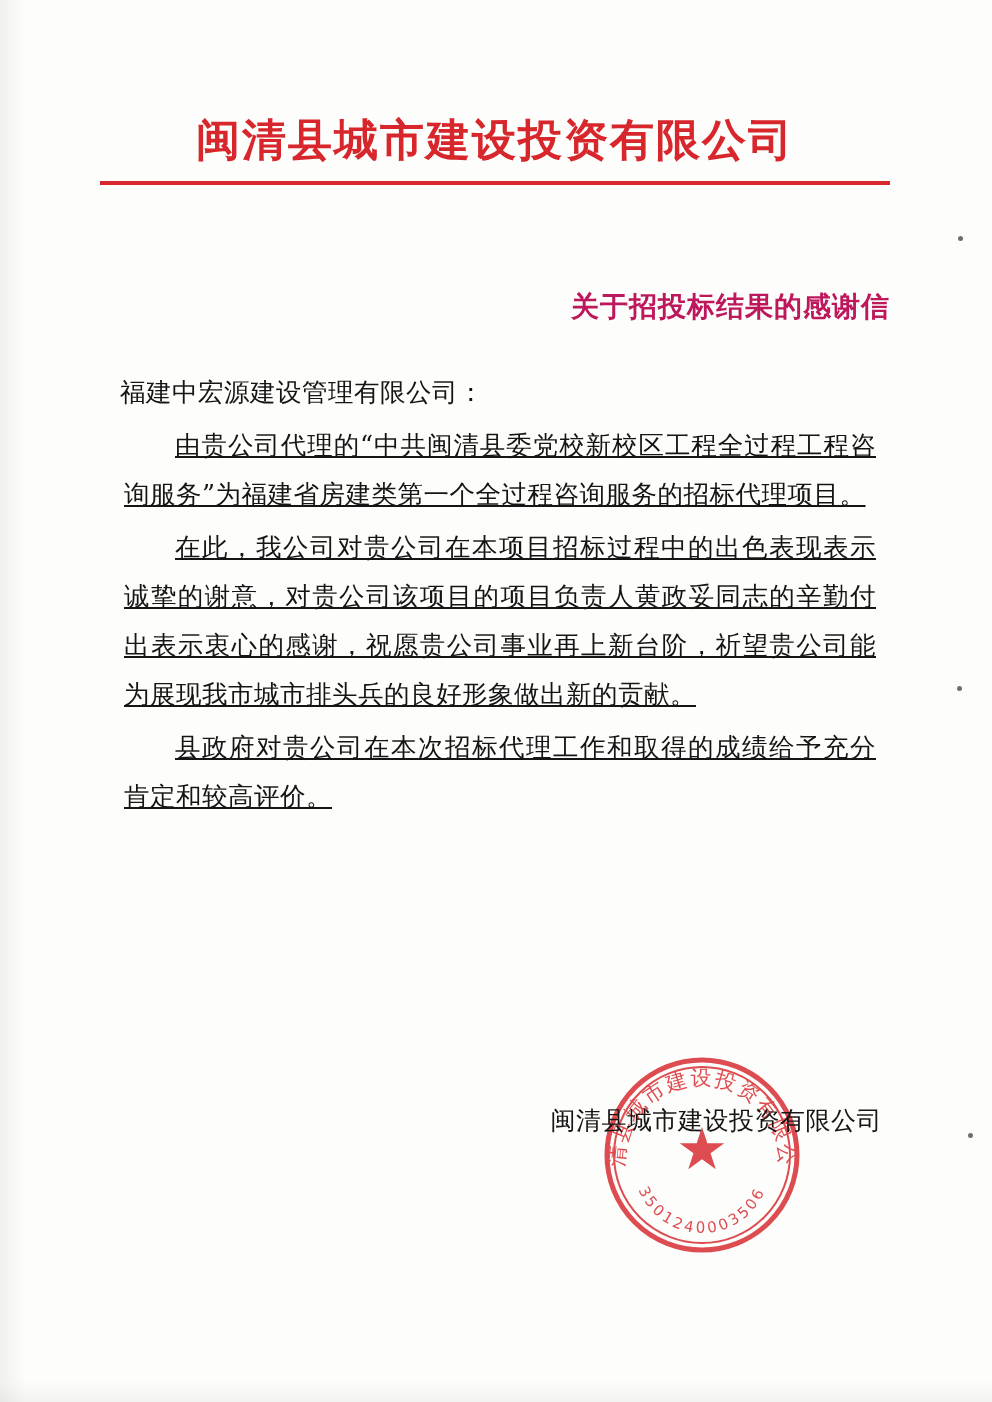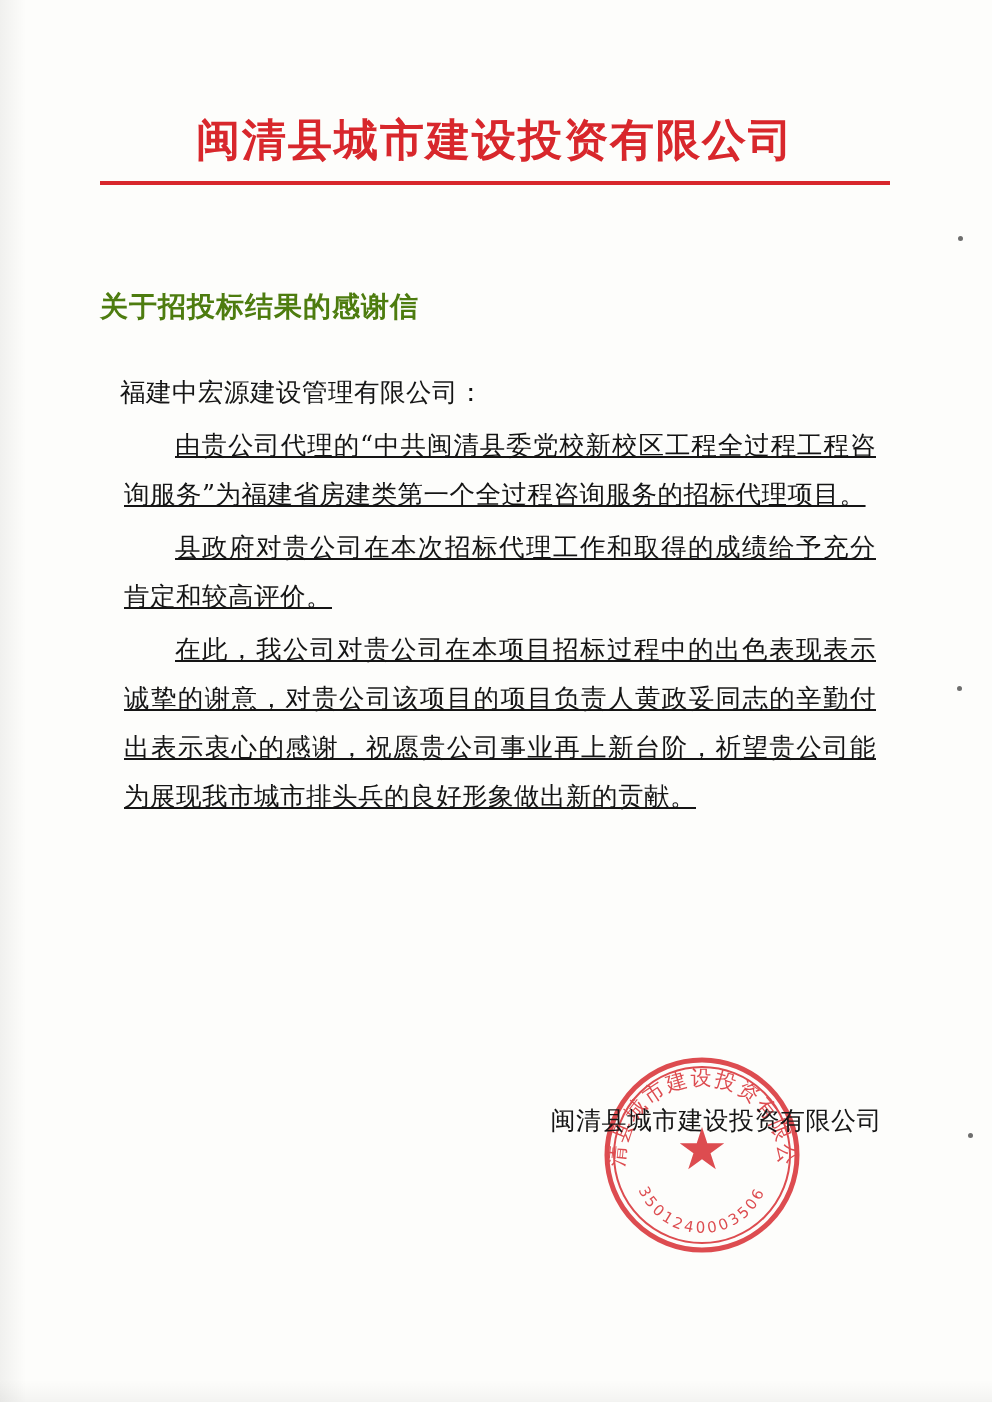--- a/index.html
+++ b/index.html
@@ -45,26 +45,26 @@
     background: #d8272c;
     width: 100%;
   }
 
   
   .doc-title {
     position: absolute;
     left: 100px;
     top: 288px;
     width: 790px;
-    text-align: left;
+    text-align: right;
     font-family: "DejaVu Sans", "Liberation Sans", sans-serif;
     font-weight: bold;
     font-size: 28px;
     letter-spacing: 1px;
-    color: #4d7c0f;
+    color: #be185d;
   }
 
   
   .body-block {
     position: absolute;
     left: 120px;
     top: 368px;
     width: 760px;
     color: #151515;
     font-family: "DejaVu Serif", "Liberation Serif", serif;
@@ -148,22 +148,22 @@
   <div class="letterhead">
     <div class="letterhead-title">闽清县城市建设投资有限公司</div>
     <div class="letterhead-rule"></div>
   </div>
 
   <div class="doc-title">关于招投标结果的感谢信</div>
 
   <div class="body-block">
     <p class="salutation">福建中宏源建设管理有限公司：</p>
     <p class="para">由贵公司代理的“中共闽清县委党校新校区工程全过程工程咨询服务”为福建省房建类第一个全过程咨询服务的招标代理项目。</p>
+    <p class="para">在此，我公司对贵公司在本项目招标过程中的出色表现表示诚挚的谢意，对贵公司该项目的项目负责人黄政妥同志的辛勤付出表示衷心的感谢，祝愿贵公司事业再上新台阶，祈望贵公司能为展现我市城市排头兵的良好形象做出新的贡献。</p>
     <p class="para">县政府对贵公司在本次招标代理工作和取得的成绩给予充分肯定和较高评价。</p>
-    <p class="para">在此，我公司对贵公司在本项目招标过程中的出色表现表示诚挚的谢意，对贵公司该项目的项目负责人黄政妥同志的辛勤付出表示衷心的感谢，祝愿贵公司事业再上新台阶，祈望贵公司能为展现我市城市排头兵的良好形象做出新的贡献。</p>
   </div>
 
   <div class="seal">
     <svg width="204" height="204" viewBox="0 0 204 204" aria-hidden="true">
       <g fill="none" stroke="#d6262b" stroke-width="5">
         <circle cx="102" cy="102" r="95"></circle>
         <circle cx="102" cy="102" r="88" stroke-width="2"></circle>
       </g>
       <path id="sealTopArc" d="M 24,110 A 78,78 0 0 1 180,110" fill="none"></path>
       <path id="sealBottomArc" d="M 34,112 A 68,68 0 0 0 170,112" fill="none"></path>

